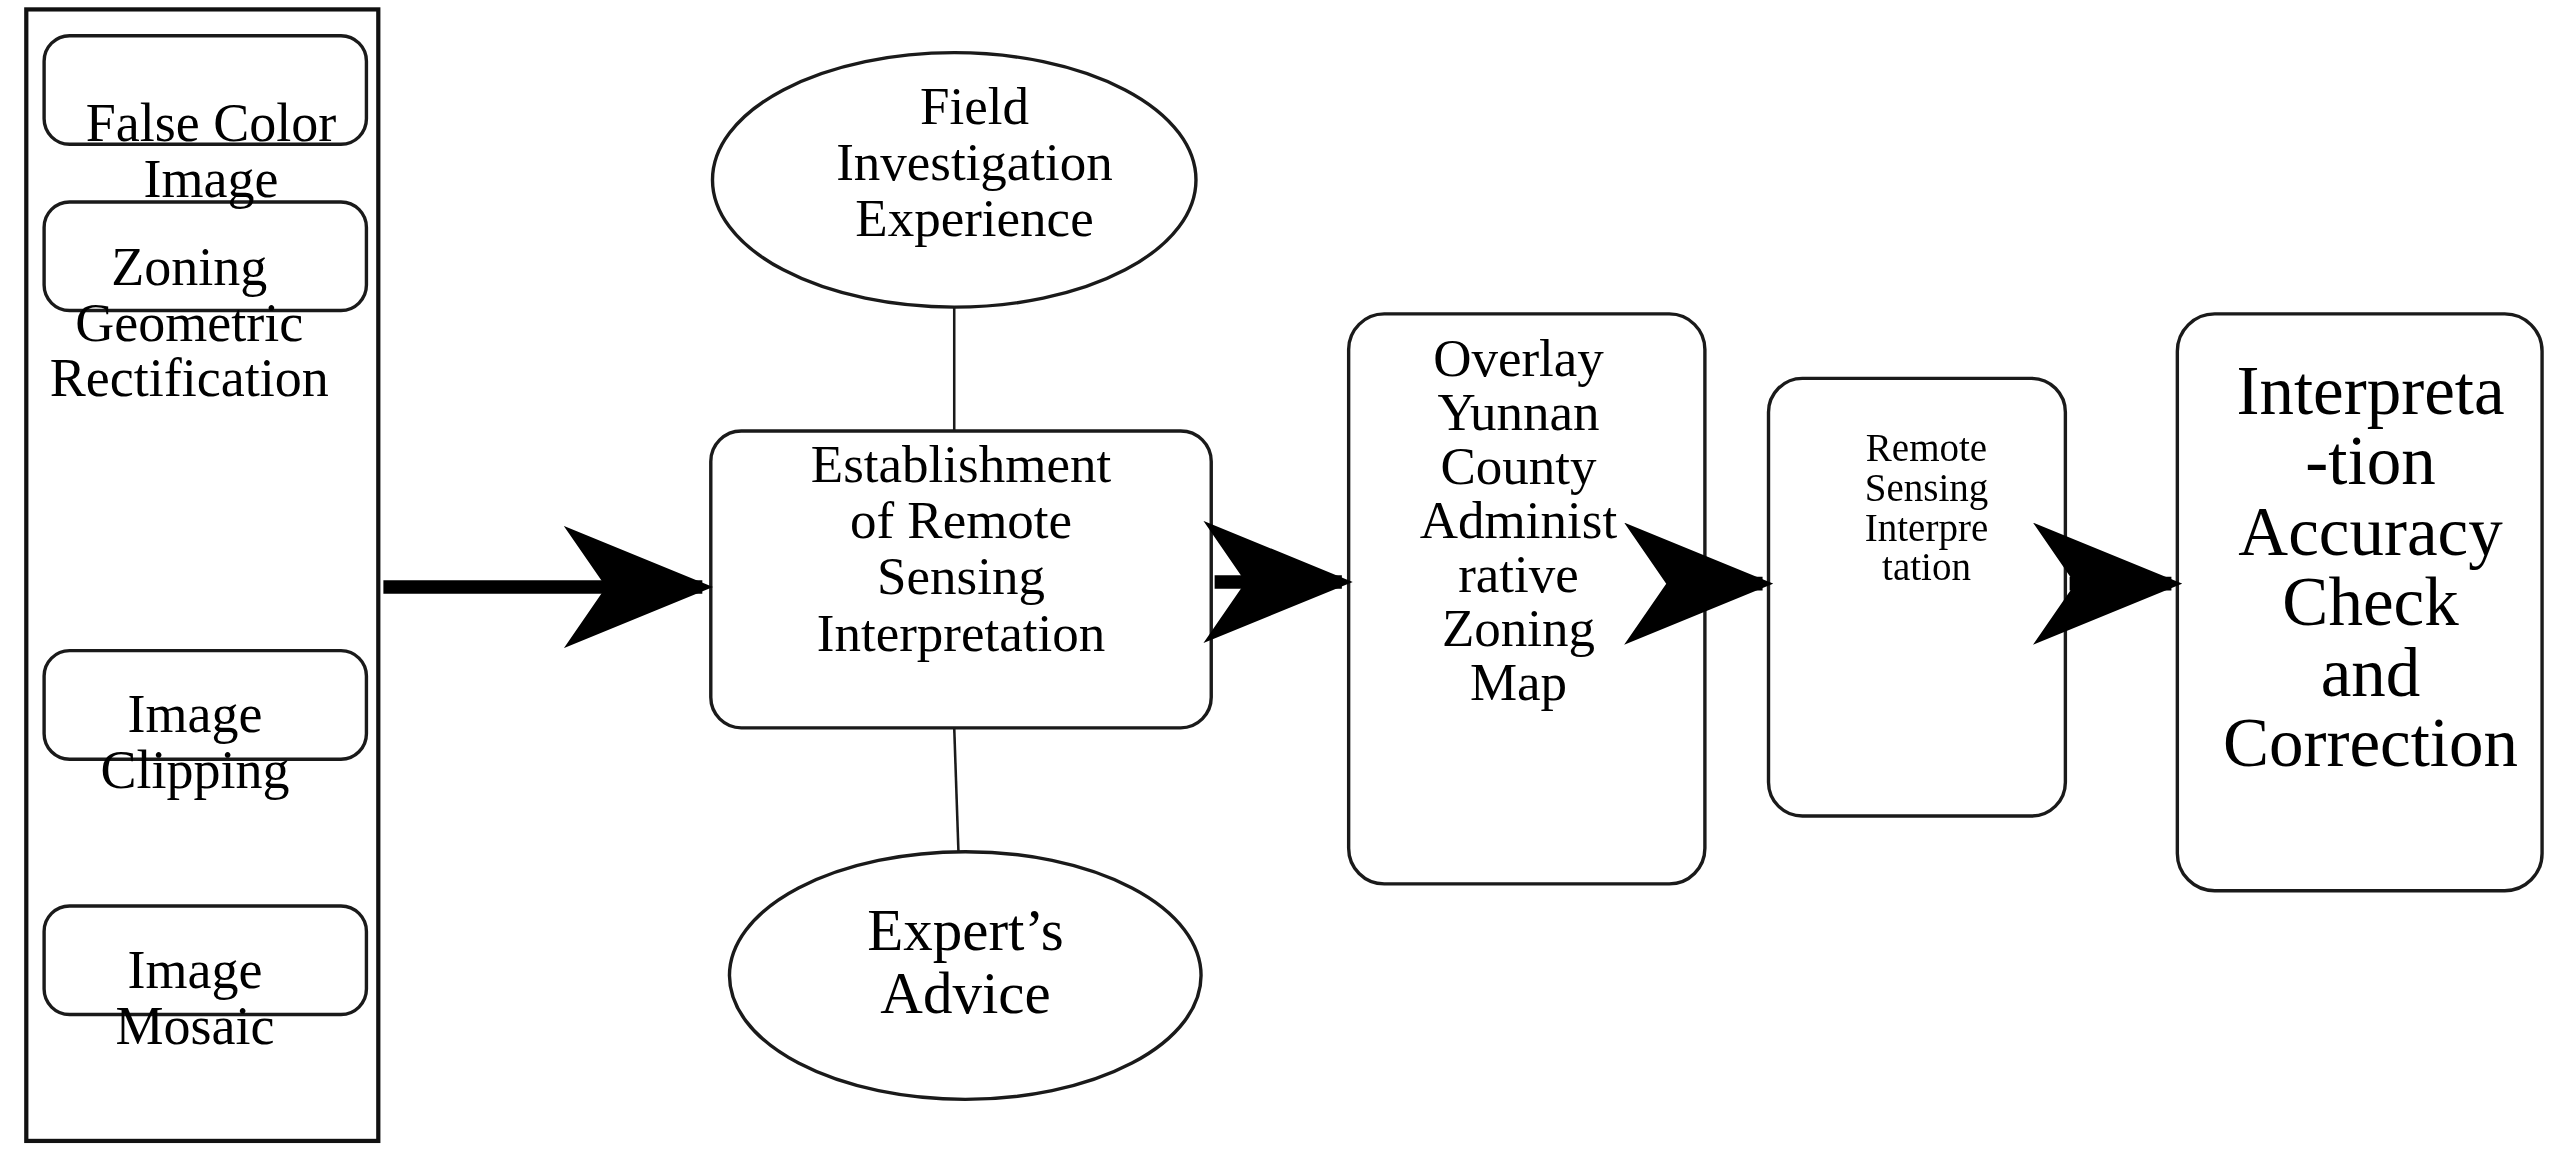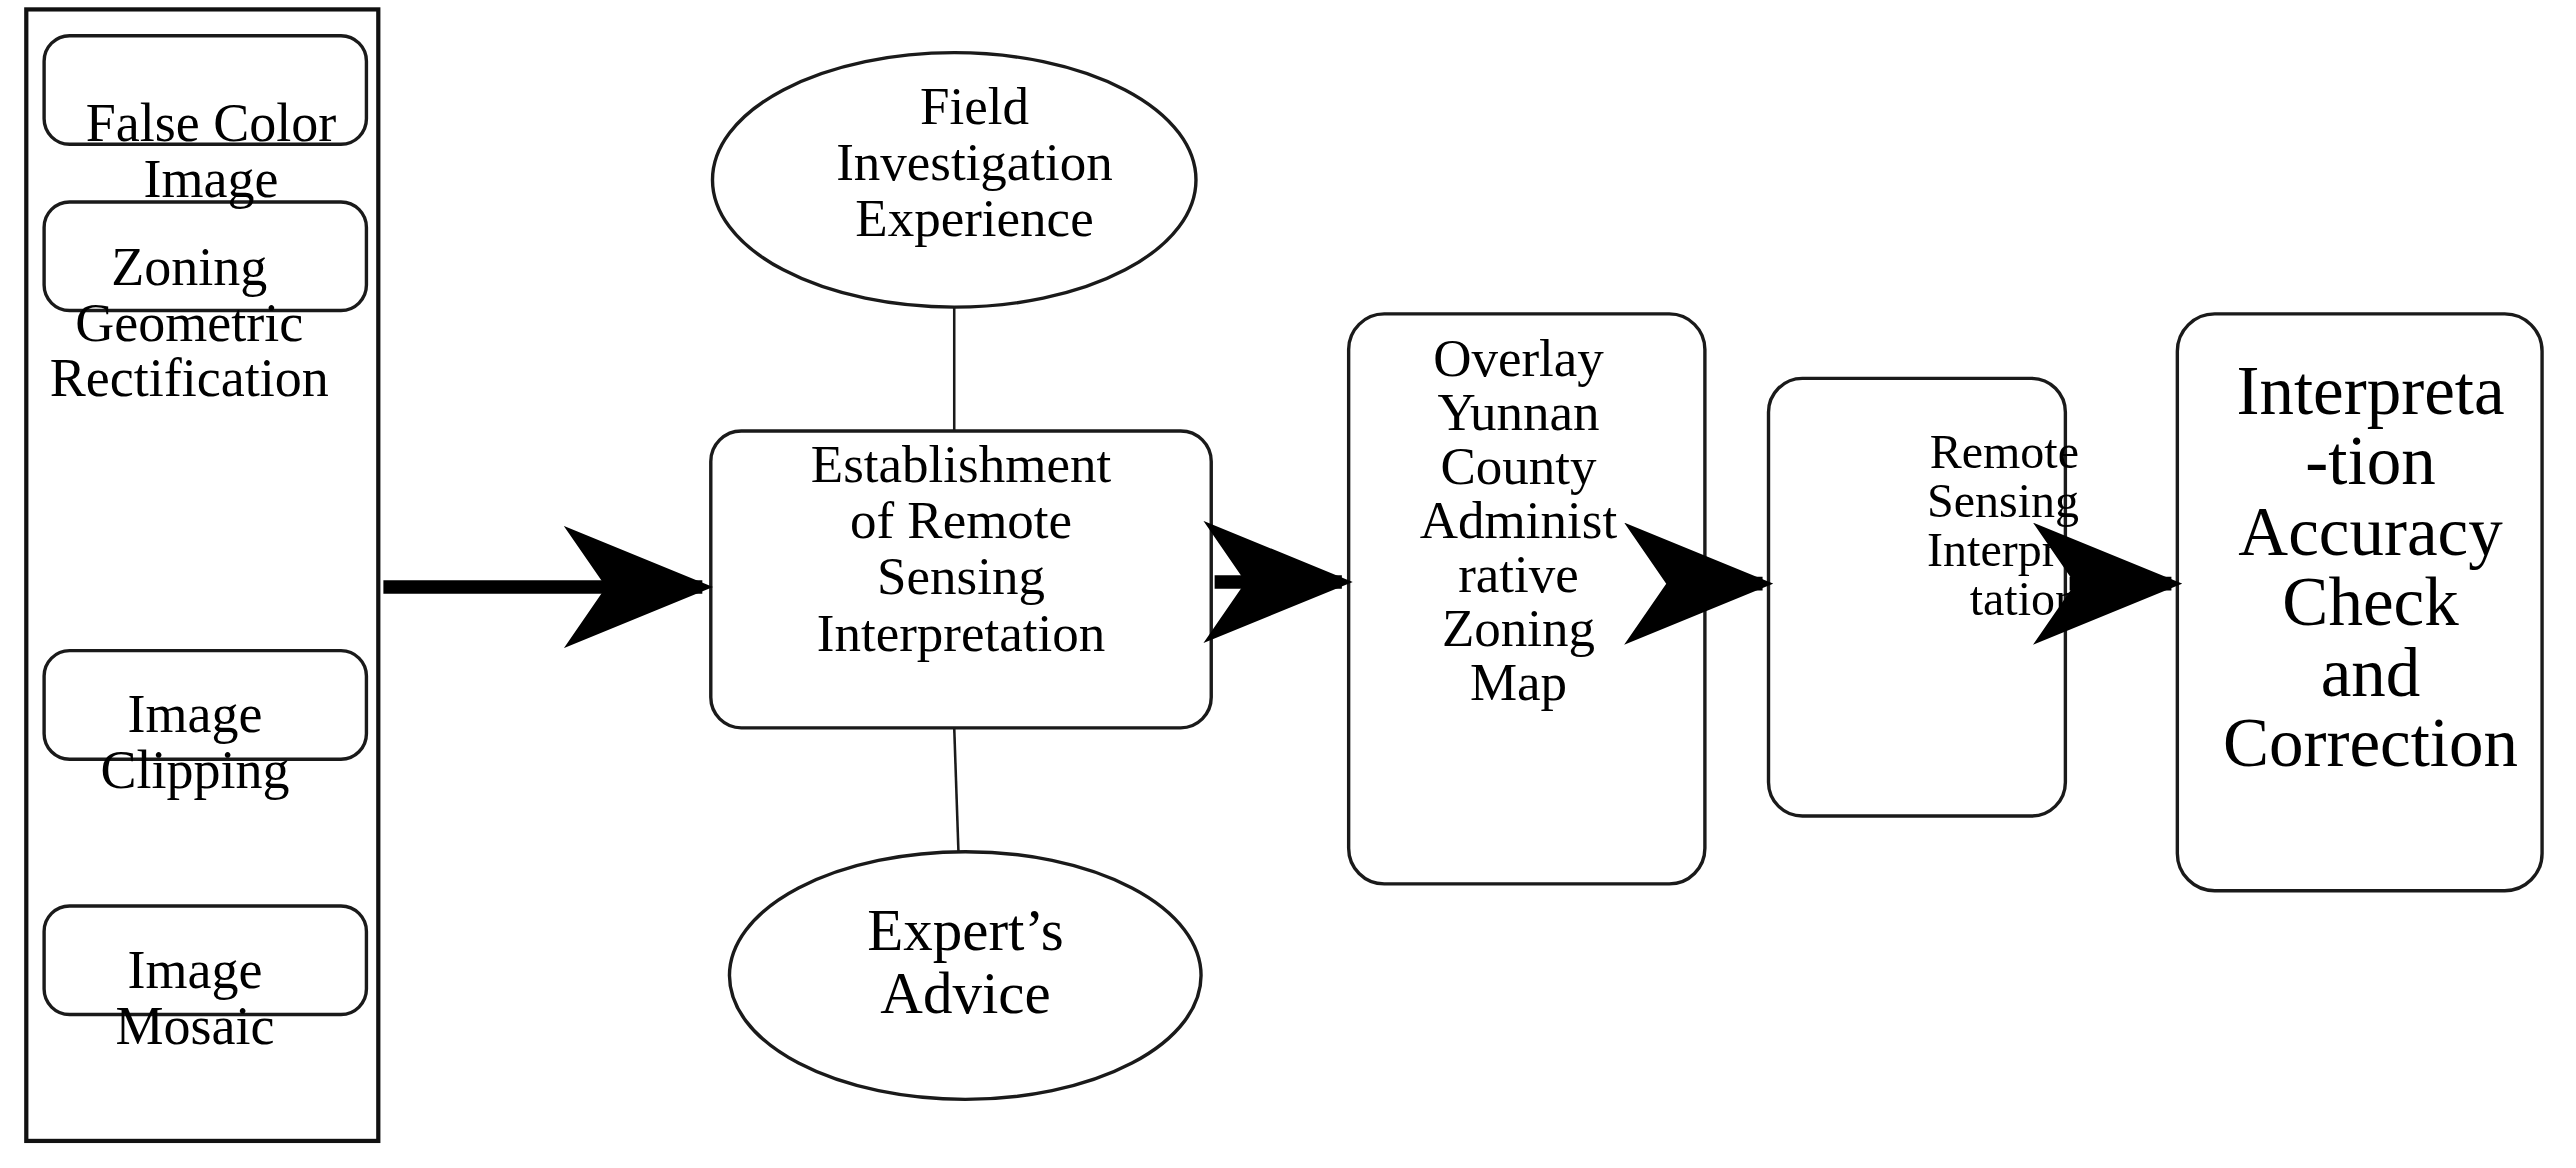--- a/index.html
+++ b/index.html
@@ -46,22 +46,22 @@
   .t-false-color  { left: 50px;  top: 68px;  width: 322px; font-size: 54px; margin-top: 28px; }
   .t-precise      { left: 6.8px;   top: 240px; width: 365px; font-size: 54px; }
   .t-clipping     { left: 34px;  top: 687px; width: 322px; font-size: 54px; }
   .t-mosaic       { left: 34px;  top: 943px;width: 322px; font-size: 54px; }
 
   .t-field        { left: 720px; top: 78px;  width: 509px; font-size: 53px; line-height:1.06; }
   .t-establish    { left: 711px; top: 436px; width: 500px; font-size: 53px; line-height:1.06; }
   .t-expert       { left: 711px; top: 899px;width: 509px; font-size: 59px; line-height:1.06; }
 
   .t-overlay      { left: 1349px;top: 331px; width: 339px; font-size: 53px; line-height:1.02; }
-  .t-rsinterp     { left: 1774px;top: 428px; width: 305px; font-size: 48px; line-height:1.02;
-                    text-align: right; }
+  .t-rsinterp     { left: 1774px;top: 428px; width: 305px; font-size: 39px; line-height:1.02;
+                    text-align: center; }
   .t-accuracy     { left: 2188px;top: 356px; width: 365px; font-size: 69px; line-height:1.02; }
 </style>
 </head>
 <body>
 
 <div id="canvas">
 
   <svg id="shapes" viewBox="0 0 3037 1378" width="2576" height="1169" xmlns="http://www.w3.org/2000/svg">
 
     <defs>

